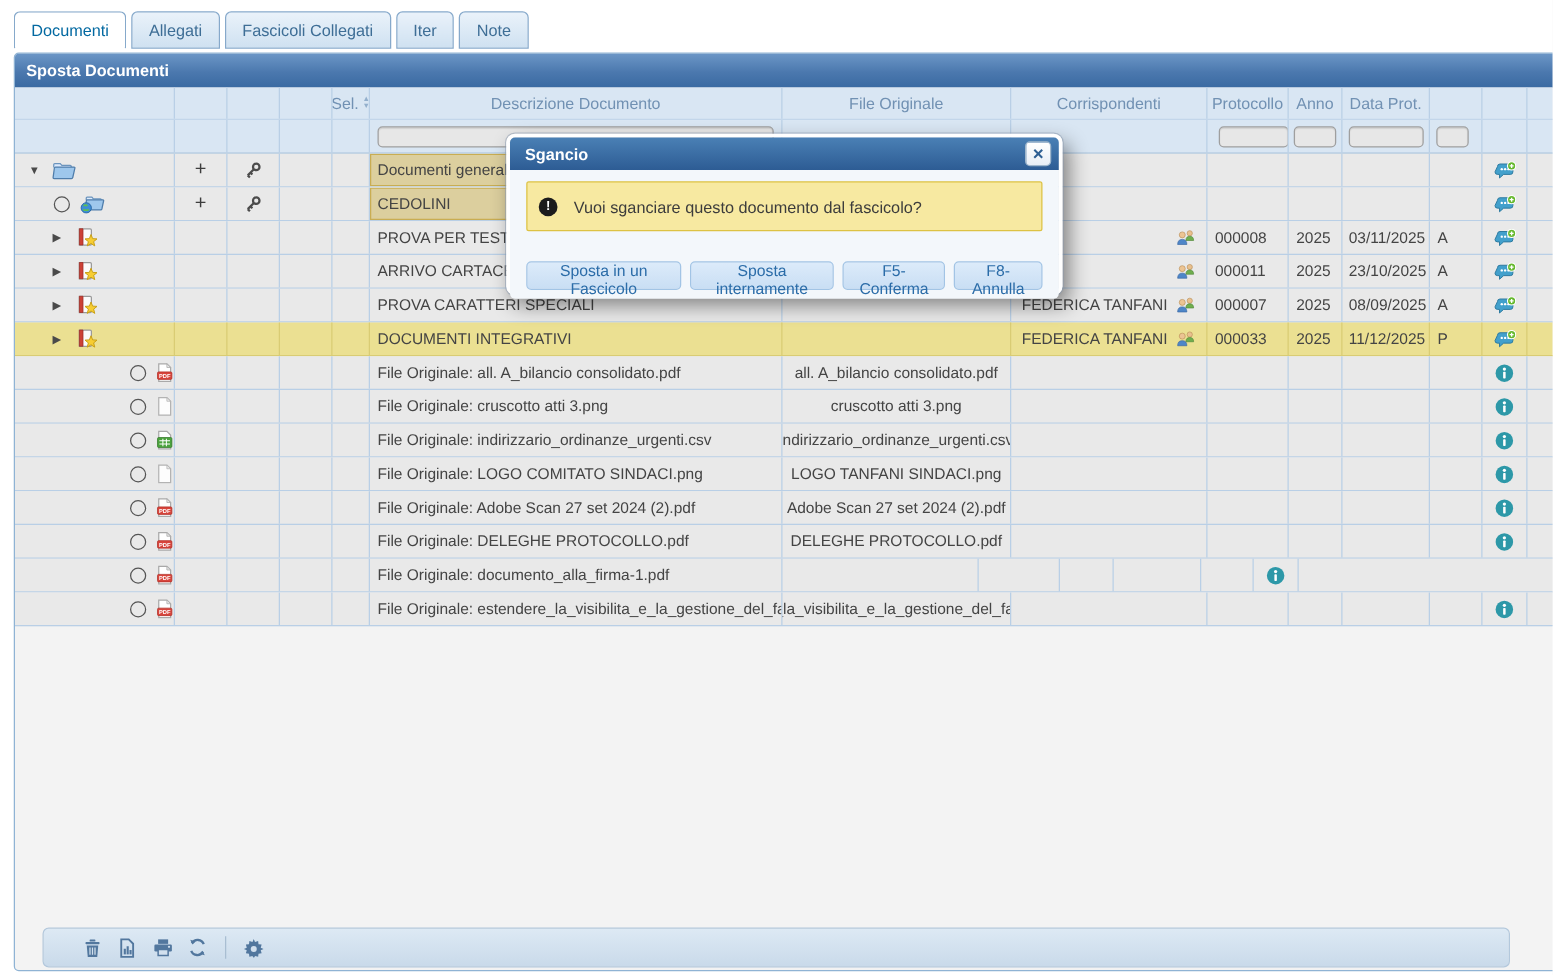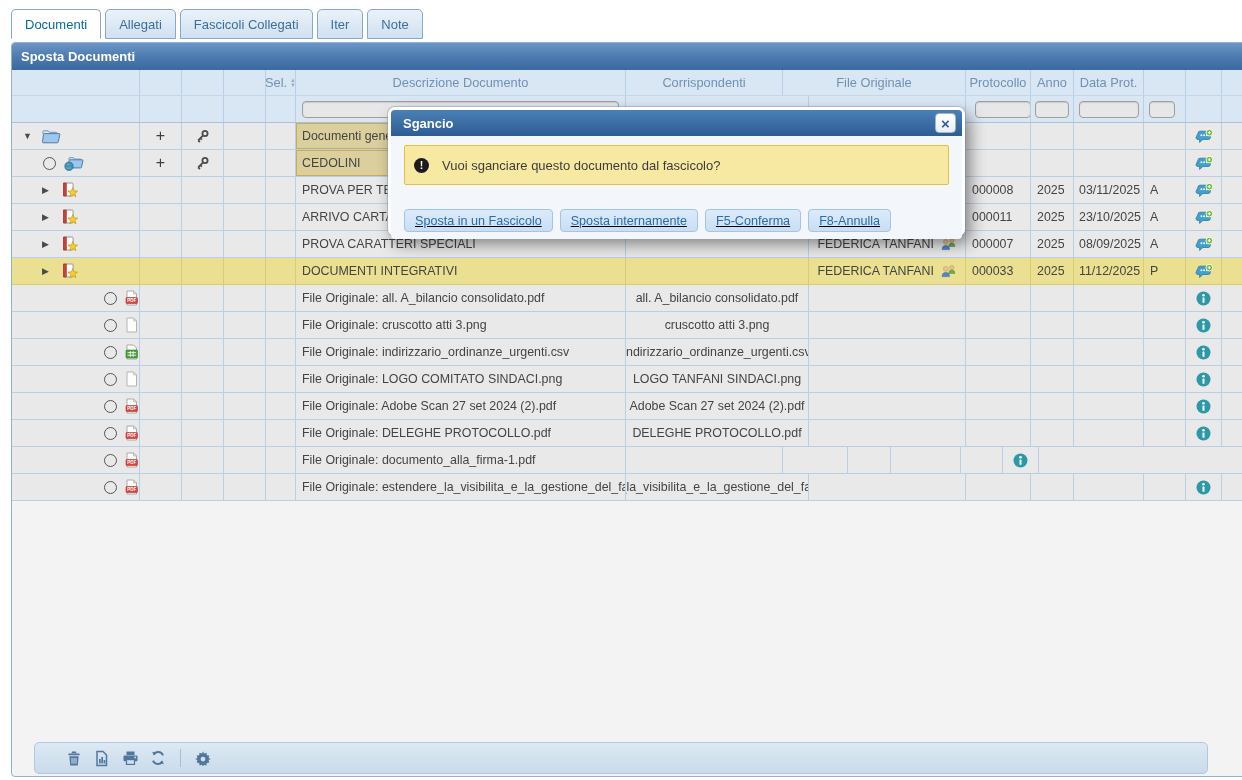--- a/index.html
+++ b/index.html
@@ -50,36 +50,36 @@
     box-shadow:inset 0 1px 1px rgba(0,0,0,.12); }
 
   
   .toolbar { position:absolute; left:22px; bottom:2px; width:1174px; height:32px;
     background:linear-gradient(#dde9f4,#c9daea); border:1px solid #b3c8dc;
     border-radius:5px; display:flex; align-items:center; gap:10px; padding-left:30px; }
   .tb-btn { display:inline-flex; width:18px; height:18px; align-items:center; justify-content:center; cursor:pointer; }
   .tb-sep { width:1px; height:18px; background:#a9bed2; margin:0 3px; }
 
   
-  .modal { position:absolute; left:388px; top:107px; width:577px; height:129px; z-index:50;
+  .modal { position:absolute; left:405px; top:107px; width:445px; height:129px; z-index:50;
     border:3px solid #fff; border-radius:7px;
     box-shadow:0 0 0 1px rgba(140,155,175,.55), 5px 8px 16px rgba(0,0,0,.45); }
   .modal-title { height:26px; background:linear-gradient(180deg,#4a80b5,#2d5c94);
     border-radius:4px 4px 0 0; display:flex; align-items:center; position:relative; }
   .modal-title > span { color:#fff; font-weight:bold; font-size:13px; padding-left:12px; }
   .modal-close { position:absolute; right:6px; top:3px; width:21px; height:20px;
     background:linear-gradient(#fff,#e8eef6); border:1px solid #9fb6cc; border-radius:4px;
     color:#2e5f93; font-weight:bold; font-size:15px; line-height:17px; text-align:center; cursor:pointer; }
   .modal-body { background:#f3f7fb; height:103px; padding:9px 13px 8px; border-radius:0 0 4px 4px; }
   .modal-alert { background:#f7e9a1; border:1px solid #ddc243; height:40px; display:flex;
     align-items:center; font-size:13px; color:#3c3c3c; border-radius:2px; }
   .alert-icon { width:15px; height:15px; border-radius:50%; background:#1c1c1c; color:#fff;
     font-weight:bold; font-size:10.5px; display:flex; align-items:center; justify-content:center;
     margin:0 13px 0 9px; flex:none; }
-  .modal-buttons { margin-top:24px; display:flex; gap:7px;text-decoration:underline; }
+  .modal-buttons { margin-top:24px; display:flex; gap:7px; }
   .dlg-btn { height:23px; padding:0 10px; background:linear-gradient(#dcebfa,#c9def4);
     border:1px solid #a2c4e5; border-radius:4px; color:#2b6ca8; font-size:12.6px;
     font-family:inherit; cursor:pointer; }
 </style>
 </head>
 <body>
 
 <div class="tabbar" id="tab-bar">
     <div class="tab active">
       <span>Documenti</span>
@@ -112,25 +112,25 @@
       <div class="cell c-sel">
         <span>Sel.</span>
         <span class="sort-glyph">
             <span>▲</span>
             <span>▼</span>
           </span>
       </div>
       <div class="cell c-desc" style="justify-content:center">
           <span>Descrizione Documento</span>
         </div>
+      <div class="cell c-file" style="justify-content:center">
+          <span>File Originale</span>
+        </div>
       <div class="cell c-corr" style="justify-content:center;padding-right:0">
           <span>Corrispondenti</span>
-        </div>
-      <div class="cell c-file" style="justify-content:center">
-          <span>File Originale</span>
         </div>
       <div class="cell c-prot" style="justify-content:center;padding-left:0">
           <span>Protocollo</span>
         </div>
       <div class="cell c-anno" style="justify-content:center;padding-left:0">
           <span>Anno</span>
         </div>
       <div class="cell c-data" style="justify-content:center;padding-left:0">
           <span>Data Prot.</span>
         </div>

